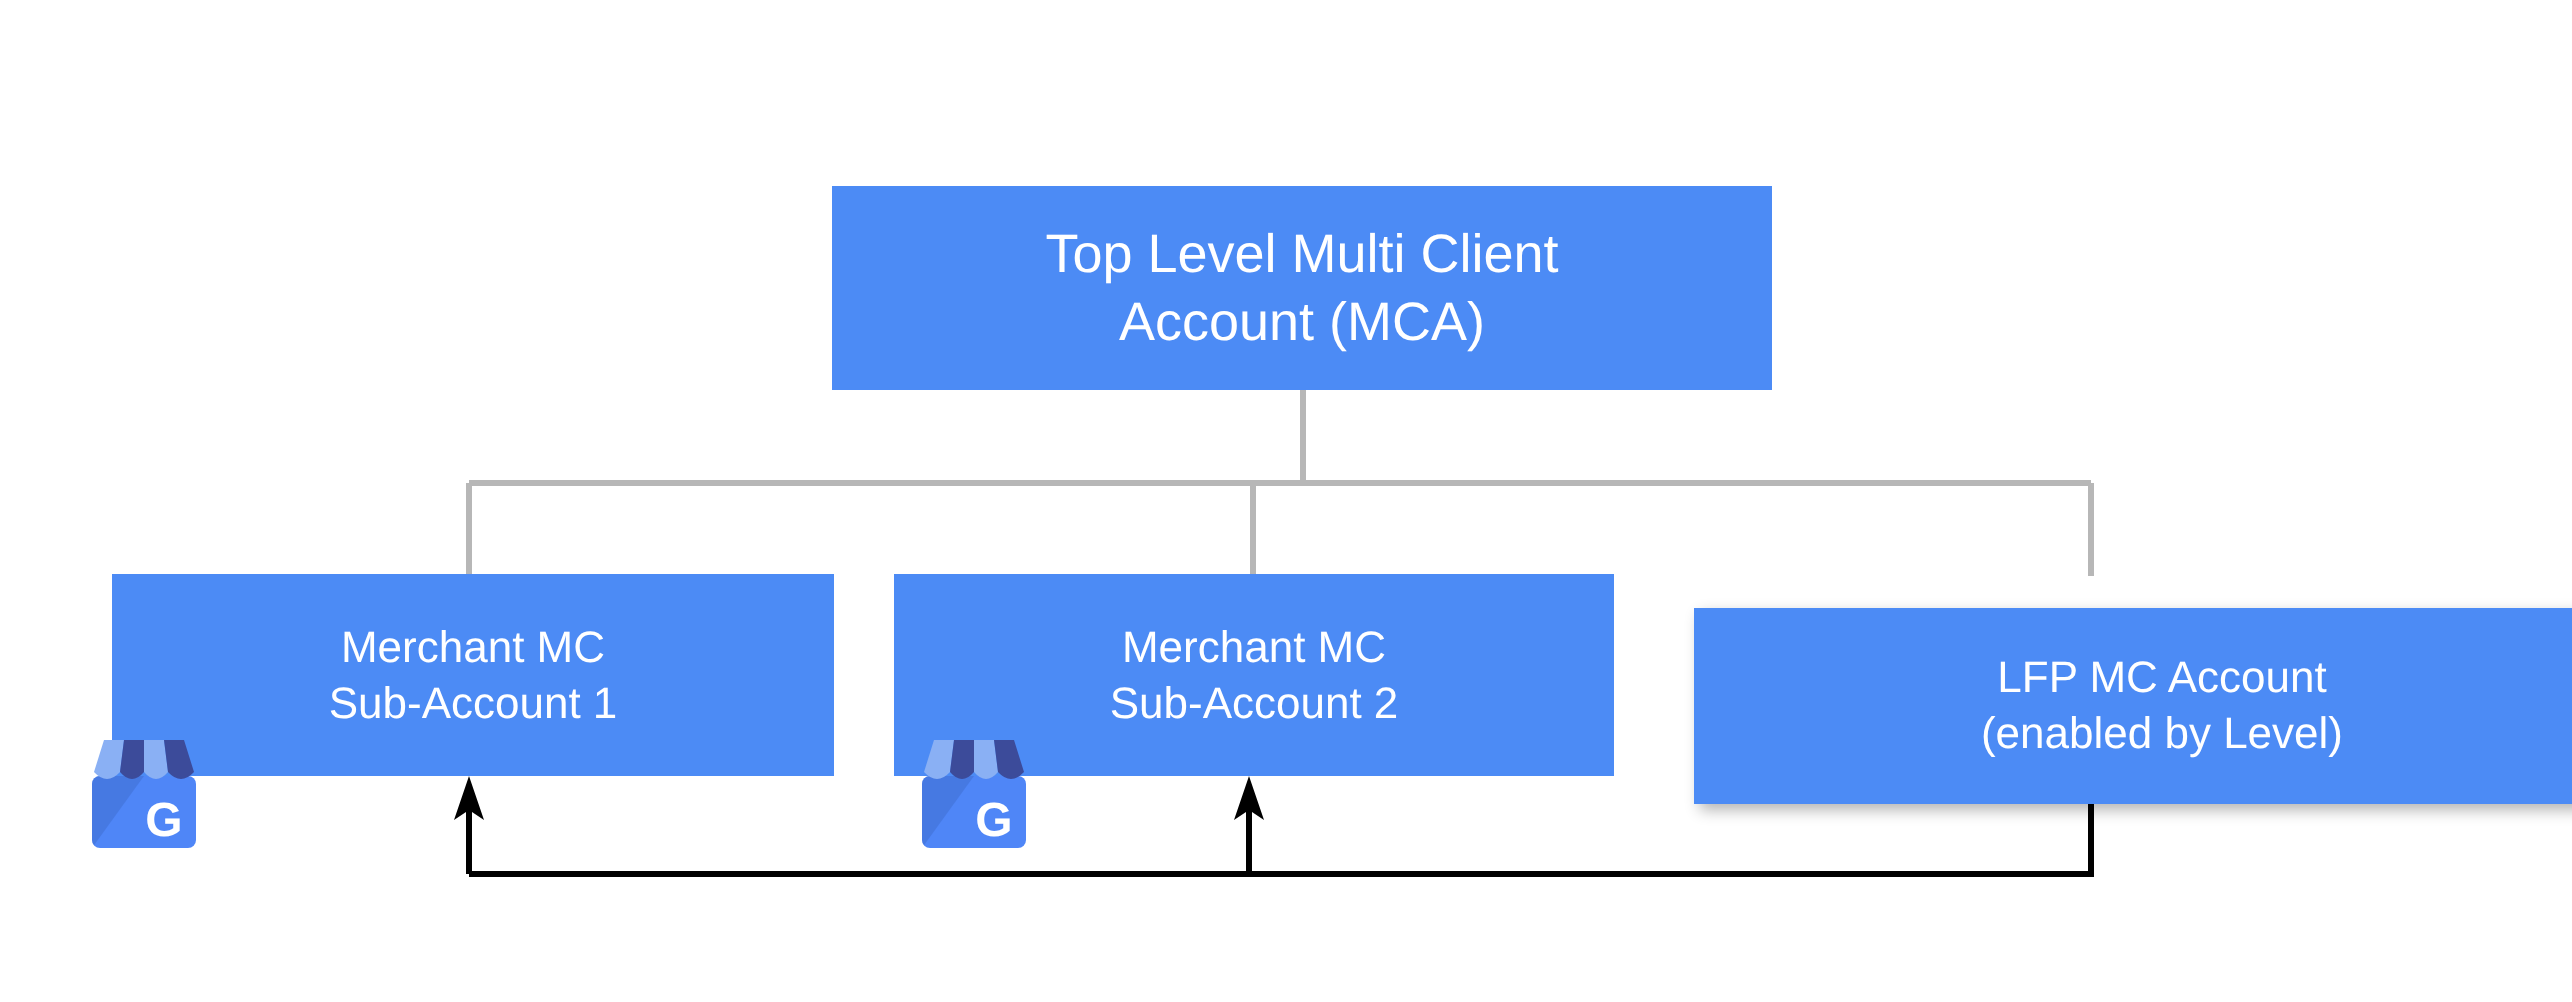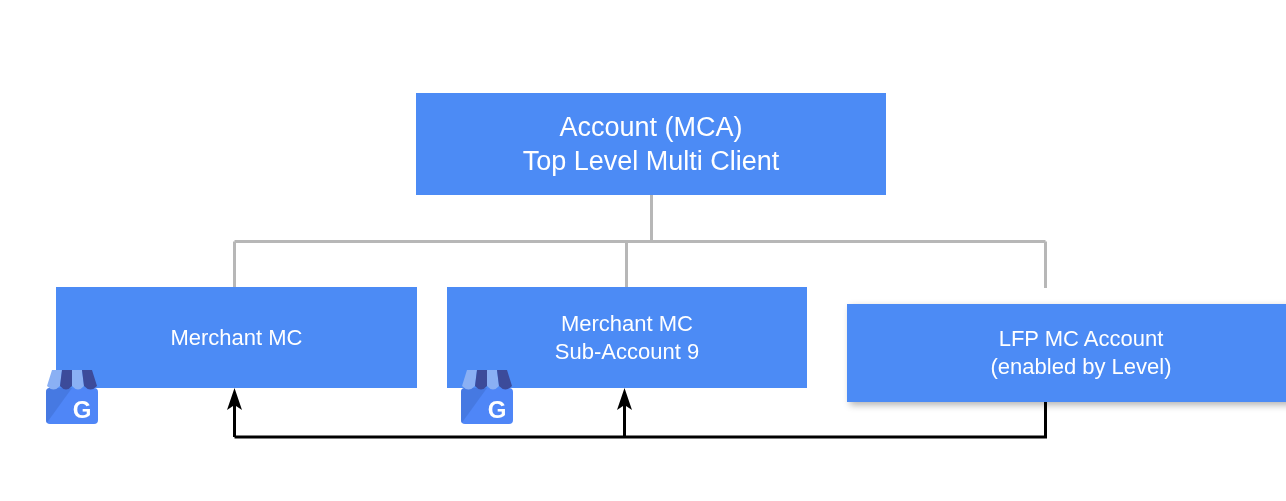--- a/index.html
+++ b/index.html
@@ -104,31 +104,32 @@
     <g>
       <path d="M1045.5,385 L1045.5,437 L234.5,437" stroke="#000000" stroke-width="3" fill="none"></path>
       <path d="M234.5,437 L234.5,400" stroke="#000000" stroke-width="3" fill="none"></path>
       <polygon points="234.5,388 227,410 234.5,405 242,410" fill="#000000"></polygon>
       <path d="M624.5,437 L624.5,400" stroke="#000000" stroke-width="3" fill="none"></path>
       <polygon points="624.5,388 617,410 624.5,405 632,410" fill="#000000"></polygon>
     </g>
   </svg>
 
   <div class="node" id="node-mca">
+    <span class="line">Top Level Multi Client</span>
     <span class="line">Account (MCA)</span>
-    <span class="line">Top Level Multi Client</span>
   </div>
 
   <div class="node" id="node-sub1">
     <span class="line">Merchant MC</span>
+    <span class="line">Sub-Account 1</span>
   </div>
 
   <div class="node" id="node-sub2">
     <span class="line">Merchant MC</span>
-    <span class="line">Sub-Account 9</span>
+    <span class="line">Sub-Account 2</span>
   </div>
 
   <div class="node" id="node-lfp">
     <span class="line">LFP MC Account</span>
     <span class="line">(enabled by Level)</span>
   </div>
 
   <svg class="gmb-icon" id="gmb-icon-1" viewBox="0 0 68 60" xmlns="http://www.w3.org/2000/svg">
     <defs>
       <clipPath id="bodyclip1">

